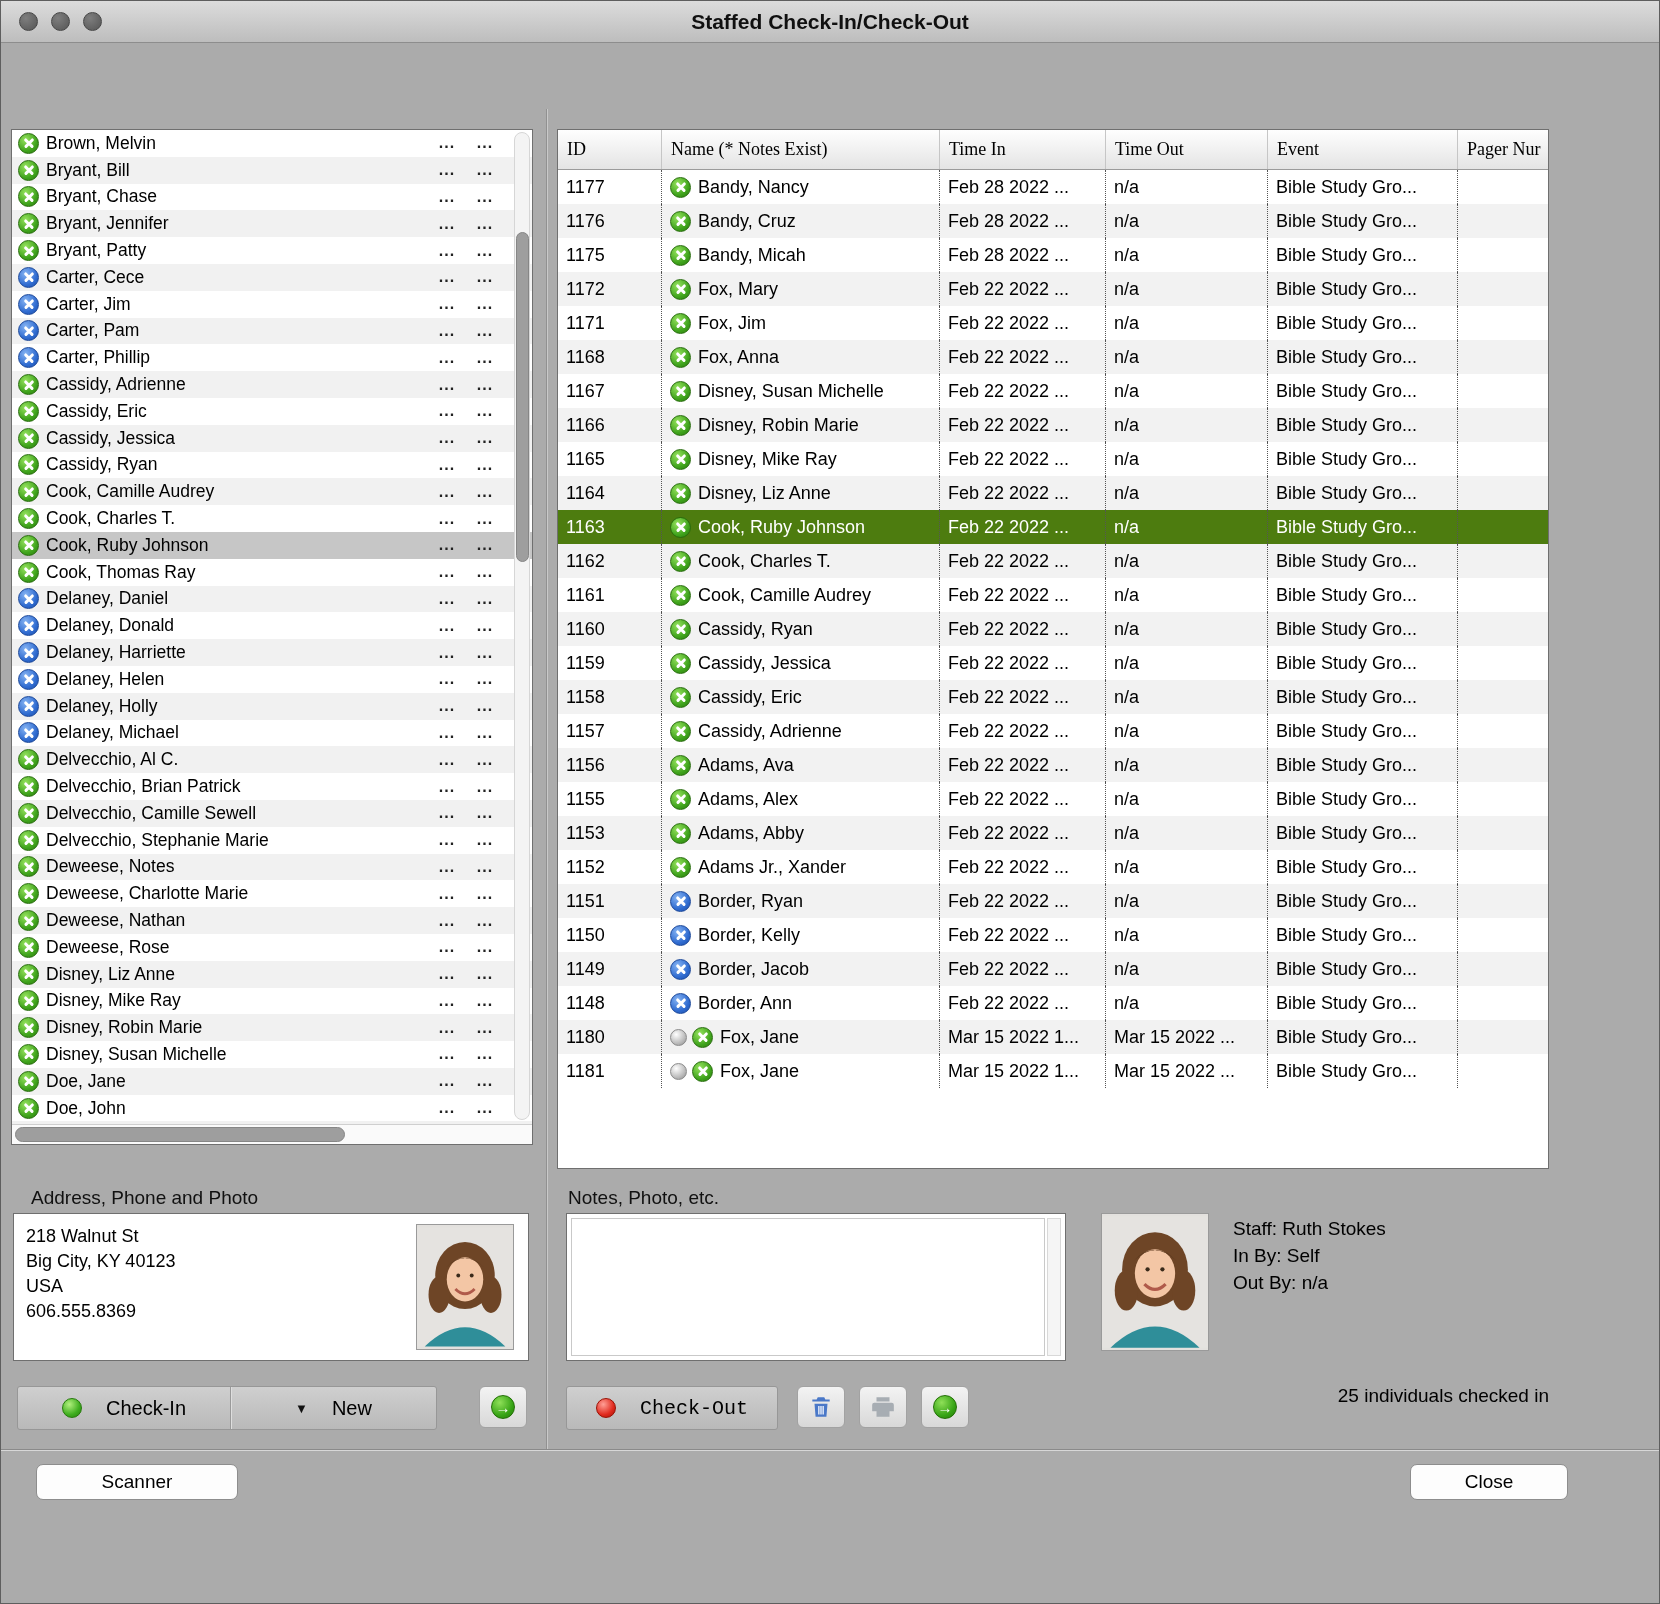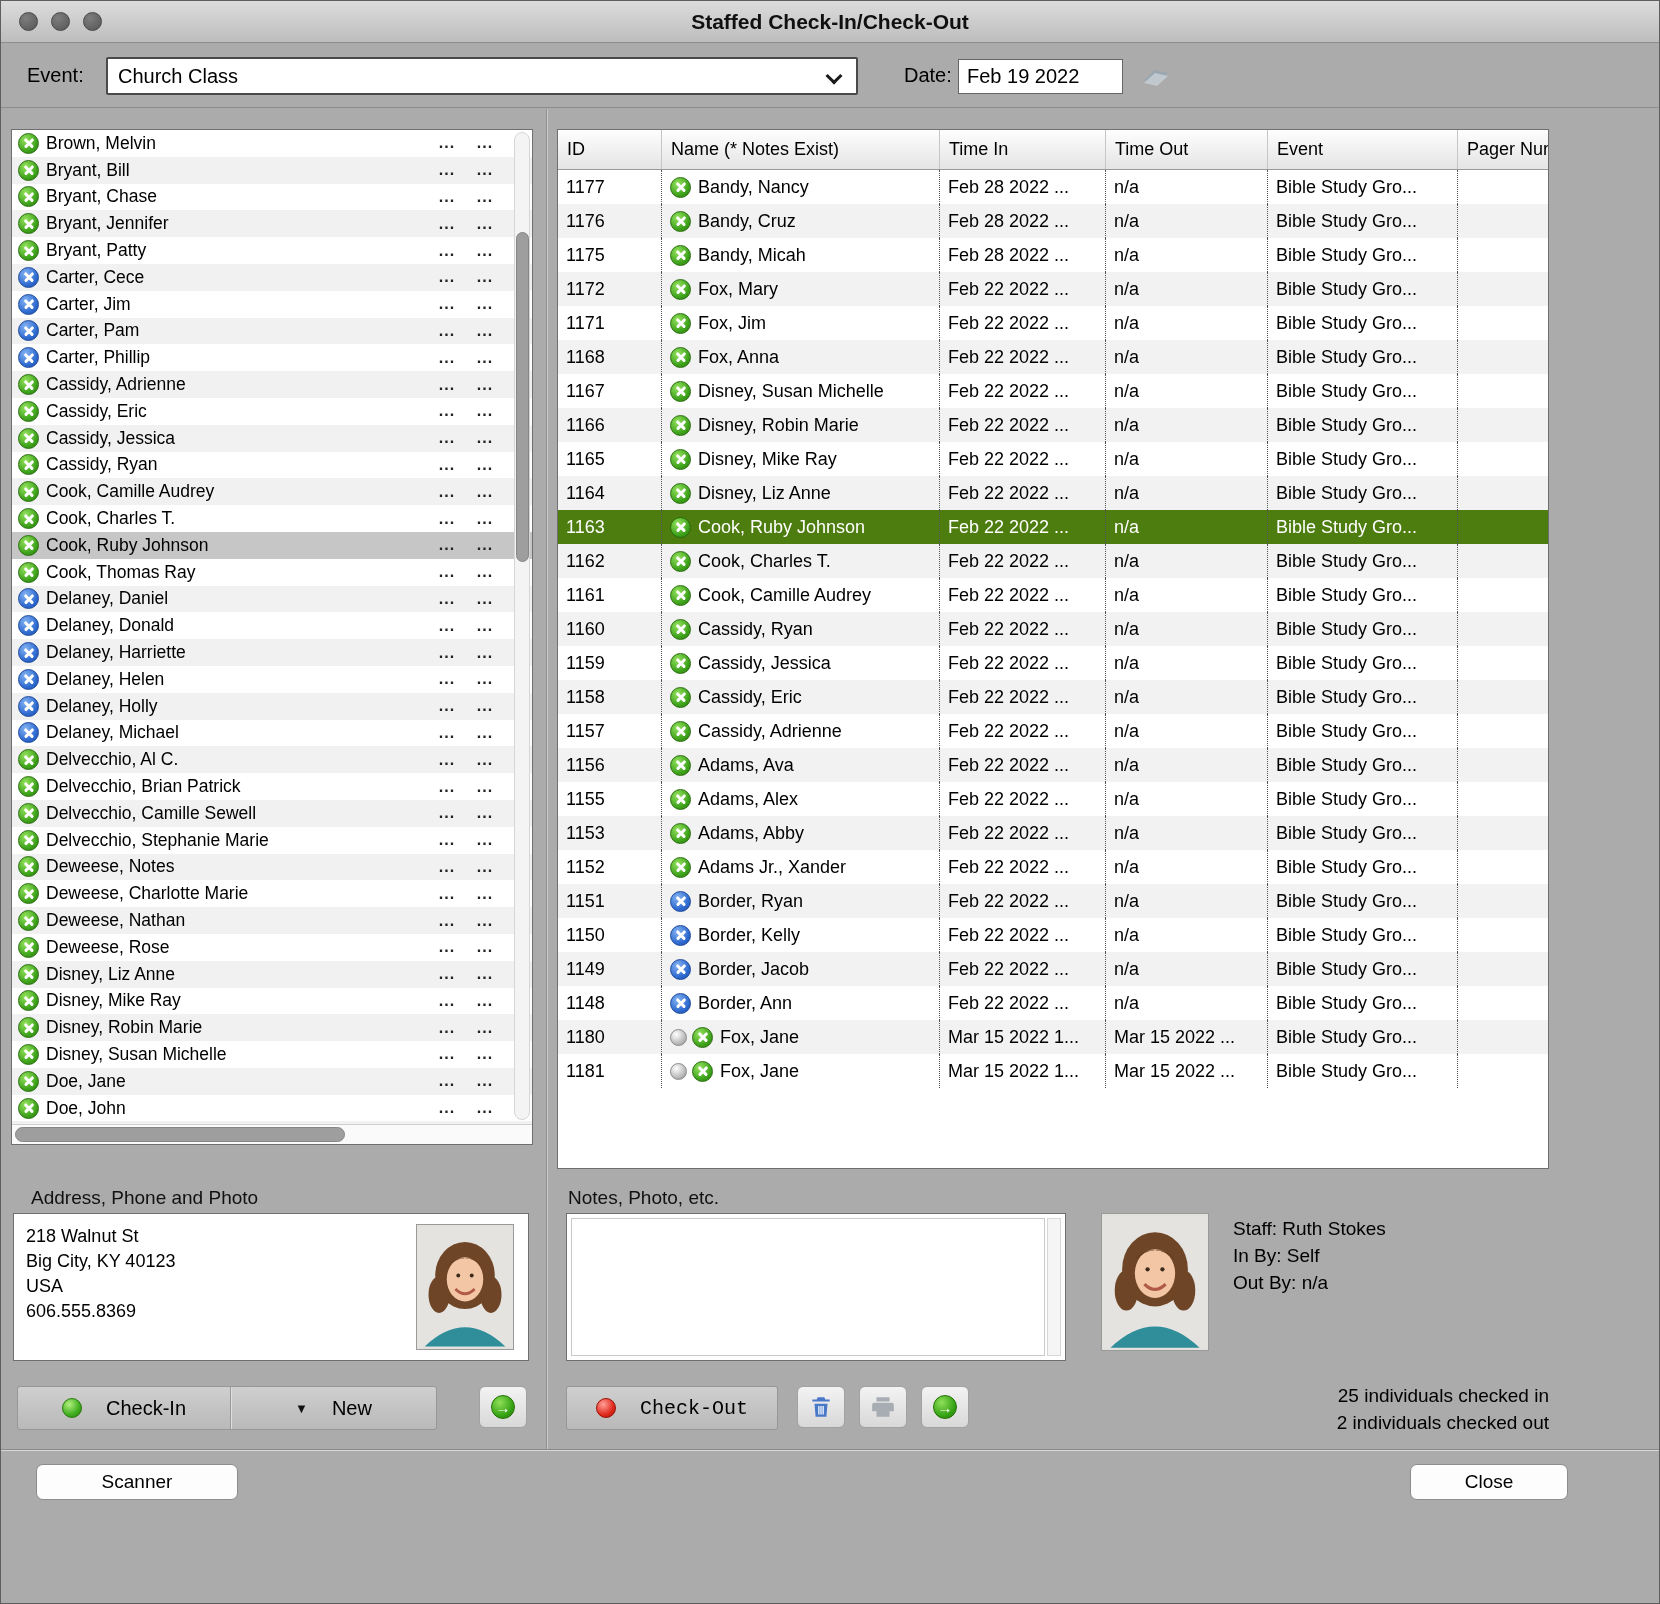--- a/index.html
+++ b/index.html
@@ -63,21 +63,21 @@
   .hscroll { position:absolute; left:0; right:0; bottom:0; height:20px; background:#fafafa; border-top:1px solid #cfcfcf; }
   .hthumb { position:absolute; left:3px; top:2px; width:330px; height:15px;
             background:#9e9e9e; border:1px solid #868686; border-radius:8px; }
 
   
   .right-panel { position:absolute; left:556px; top:128px; width:992px; height:1040px;
                  background:#fff; border:1px solid #6f6f6f; overflow:hidden; }
   .thead { display:grid; grid-template-columns:104px 278px 166px 162px 190px 1fr; height:40px;
            background:linear-gradient(#fefefe,#e4e4e4); border-bottom:1px solid #9b9b9b; }
   .th { font-size:18px; color:#000; line-height:39px; padding-left:9px; border-right:1px solid #c6c6c6;
-        white-space:nowrap; overflow:hidden; }
+        white-space:nowrap; overflow:hidden;font-family:Liberation Serif, serif; }
   .trow { display:grid; grid-template-columns:104px 278px 166px 162px 190px 1fr; height:34px; font-size:18px; color:#000; }
   .trow:nth-child(even) { background:#f2f2f2; }
   .trow.sel { background:#4d7c0f; color:#fff; }
   .td { display:flex; align-items:center; padding-left:8px; border-right:1px dotted #555;
         white-space:nowrap; overflow:hidden; height:100%; }
   .td .st { margin-right:7px; width:21px; height:21px; }
 
   
   .sec-label { position:absolute; font-size:19px; color:#111; }
   .addr-box { position:absolute; left:12px; top:1212px; width:516px; height:148px; background:#fff;
@@ -125,33 +125,20 @@
 
   <div class="titlebar">
     <div class="traffic">
       <span class="tl"></span>
       <span class="tl"></span>
       <span class="tl"></span>
     </div>
     <div class="title">Staffed Check-In/Check-Out</div>
   </div>
 
-  <div class="toolbar">
-    <span class="tb-label" style="left:26px;">Event:</span>
-    <div class="ev-select">
-      <span>Church Class</span>
-      <span class="chev"></span>
-    </div>
-    <span class="tb-label" style="left:903px;">Date:</span>
-    <input class="date-input" value="Feb 19 2022" style="">
-    <svg class="dp-icon" viewBox="0 0 30 22">
-      <path fill="#9aa7b0" d="M3 14 L14 4 L27 7 L16 17 Z"></path>
-      <path fill="#c3ccd2" d="M3 17 L14 7 L27 10 L16 20 Z" opacity="0.9"></path>
-    </svg>
-  </div>
 
   <div class="vdiv"></div>
   <div class="hgroove"></div>
 
   <div class="left-panel">
     <div class="lrows">
         <div class="lrow">
           <span class="st green"></span>
           <span class="nm">Brown, Melvin</span>
           <span class="dots">...</span>
@@ -1044,21 +1031,20 @@
     <svg viewBox="0 0 24 24" width="26" height="26">
       <path fill="#a7adb3" d="M6 3h12v4H6V3zm-2 5h16a2 2 0 012 2v6h-4v5H6v-5H2v-6a2 2 0 012-2zm4 9h8v3H8v-3z"></path>
     </svg>
   </div>
   <div class="icon-btn" style="left:920px;">
     <span class="gcirc">→</span>
   </div>
 
   <div class="counts">
     <div>25 individuals checked in</div>
-    <div>2 individuals checked out</div>
   </div>
 
   <div class="bb-btn scanner">
     <span>Scanner</span>
   </div>
   <div class="bb-btn close">
     <span>Close</span>
   </div>
 
 </div>

